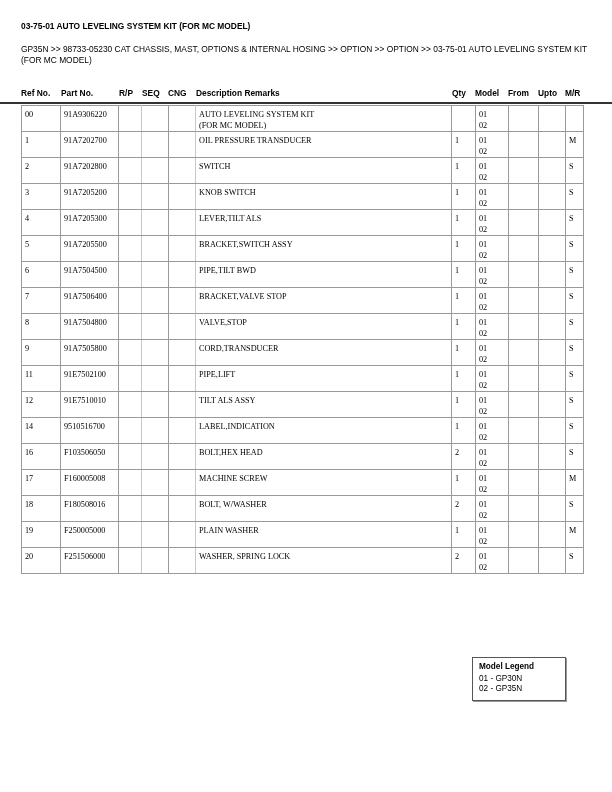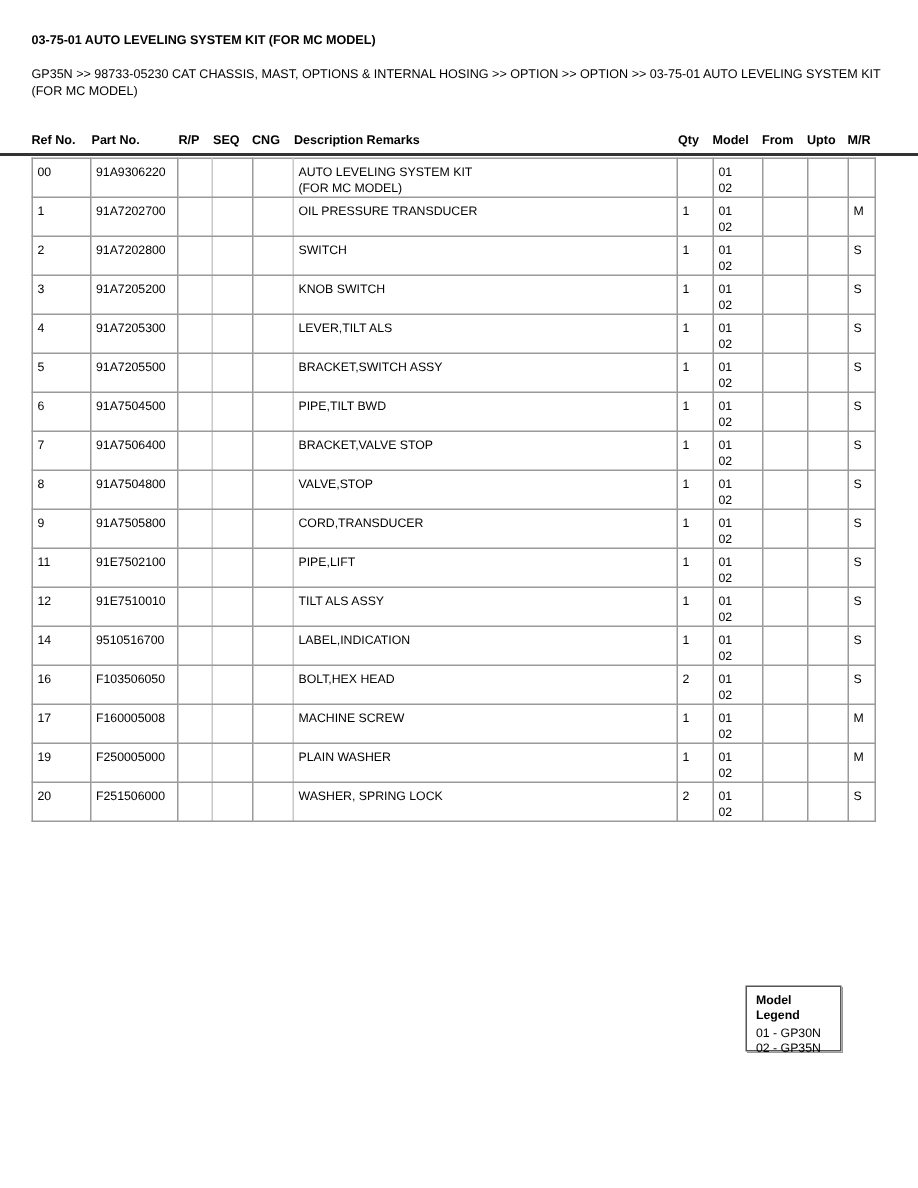--- a/index.html
+++ b/index.html
@@ -6,23 +6,23 @@
   body { width:612px; height:792px; position:relative; overflow:hidden;
          font-family:"Liberation Sans", sans-serif; color:#000; }
   .title { position:absolute; left:21px; top:21px; font-size:8.4px; font-weight:bold; }
   .crumb { position:absolute; left:21px; top:44px; width:570px; font-size:8.4px; font-weight:normal; line-height:11px; }
   .hdr { position:absolute; top:88px; font-size:8.4px; font-weight:bold; }
   .hdr-line { position:absolute; left:0; top:102px; width:612px; height:2px; background:#333; }
   table.parts { position:absolute; left:21px; top:105px; border-collapse:collapse; table-layout:fixed; }
   table.parts td { border:1px solid #9a9a9a; vertical-align:top; font-size:8.2px; line-height:11px;
                    padding:3px 3px 0 3px; height:23px; box-sizing:border-box; overflow:hidden; white-space:nowrap; }
   table.parts td.light { border-left-color:#c8c8c8; border-right-color:#c8c8c8; }
-  table.parts tr { height:26px; }
+  table.parts tr { height:26px;font-family:Liberation Serif, serif; }
   .model-line { display:block; }
-  .legend { position:absolute; left:497px; top:657px; width:64px; height:44px; box-sizing:border-box;
+  .legend { position:absolute; left:472px; top:657px; width:94px; height:44px; box-sizing:border-box;
             border:1px solid #555; box-shadow:1px 1px 0 #999; padding:4px 6px; font-size:8.2px; line-height:10px; }
   .legend .lt { font-weight:bold; margin-bottom:2px; }
 </style>
 </head>
 <body>
 
 <div class="title">03-75-01 AUTO LEVELING SYSTEM KIT (FOR MC MODEL)</div>
 <div class="crumb">GP35N &gt;&gt; 98733-05230 CAT CHASSIS, MAST, OPTIONS &amp; INTERNAL HOSING &gt;&gt; OPTION &gt;&gt; OPTION &gt;&gt; 03-75-01 AUTO LEVELING SYSTEM KIT (FOR MC MODEL)</div>
 
 <div class="hdr" style="left:21px">Ref No.</div>
@@ -332,20 +332,39 @@
         <td>1</td>
         <td>
           <span class="model-line">01</span>
           <span class="model-line">02</span>
         </td>
         <td></td>
         <td></td>
         <td>M</td>
       </tr>
       <tr>
+        <td>18</td>
+        <td>F180508016</td>
+        <td class="light"></td>
+        <td></td>
+        <td class="light"></td>
+        <td>
+          <span class="model-line">BOLT, W/WASHER</span>
+          <span class="model-line"></span>
+        </td>
+        <td>2</td>
+        <td>
+          <span class="model-line">01</span>
+          <span class="model-line">02</span>
+        </td>
+        <td></td>
+        <td></td>
+        <td>S</td>
+      </tr>
+      <tr>
         <td>19</td>
         <td>F250005000</td>
         <td class="light"></td>
         <td></td>
         <td class="light"></td>
         <td>
           <span class="model-line">PLAIN WASHER</span>
           <span class="model-line"></span>
         </td>
         <td>1</td>

